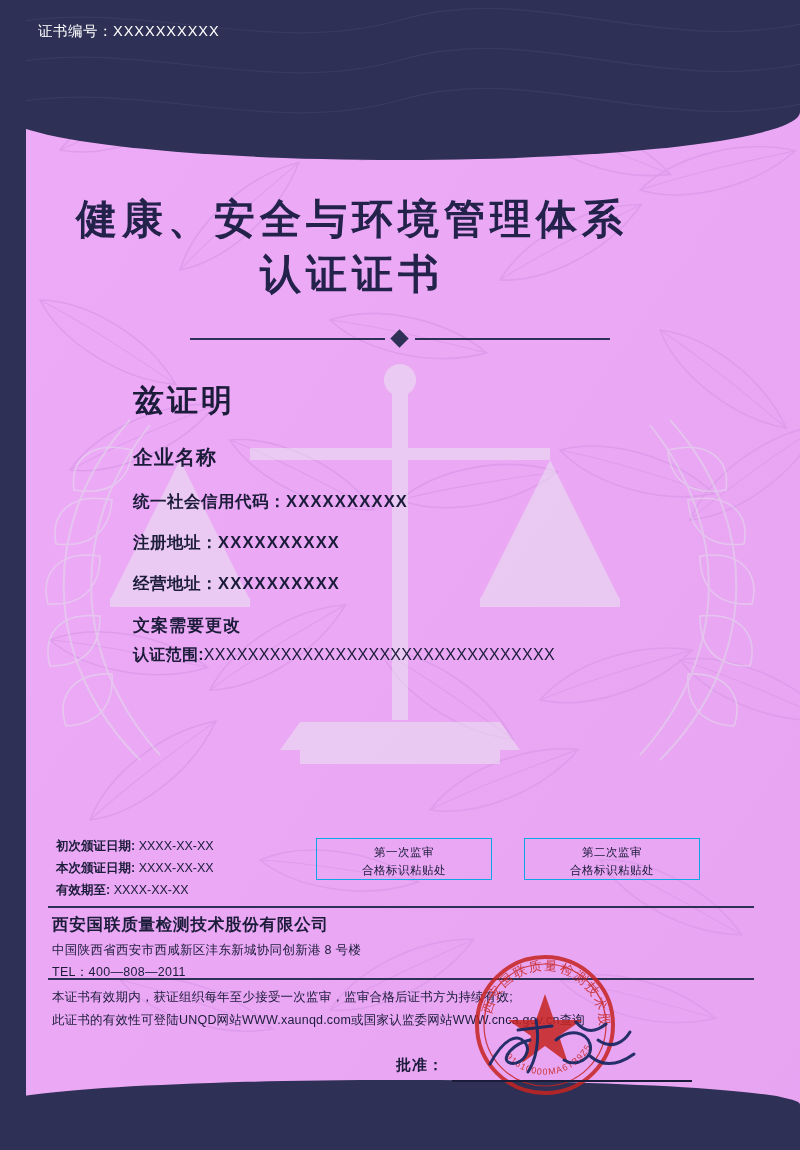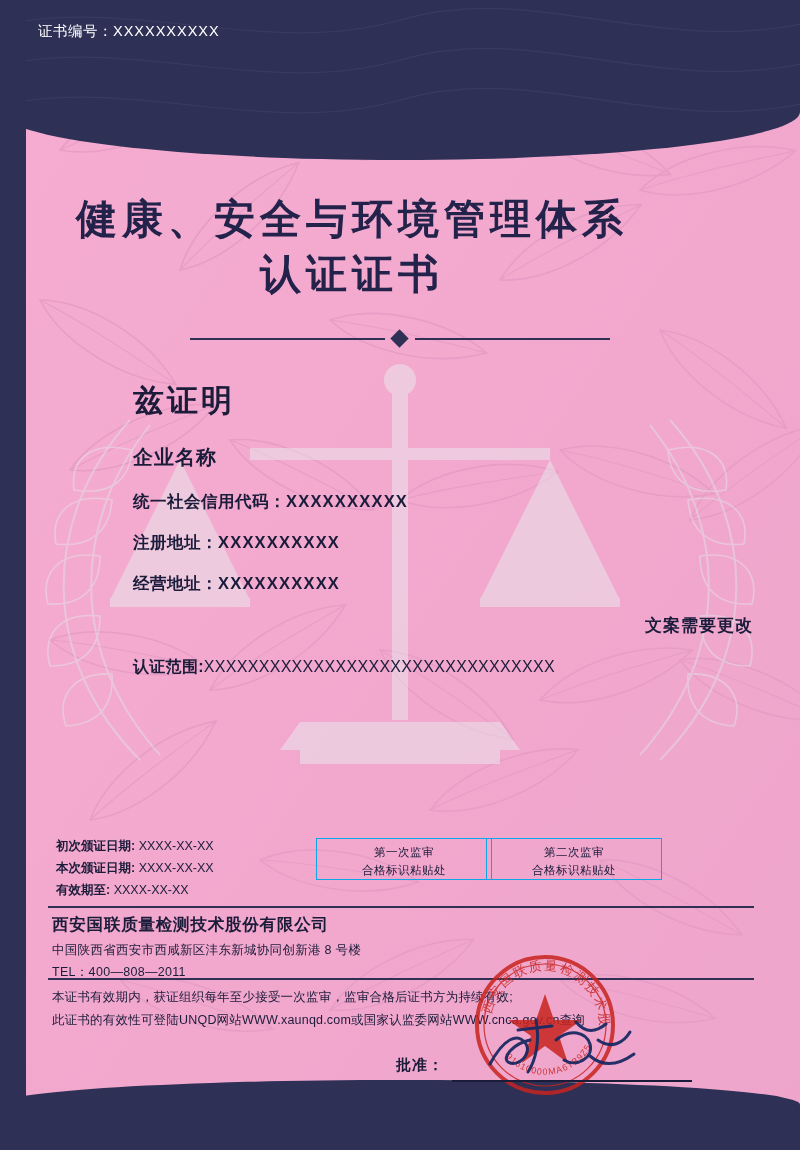--- a/index.html
+++ b/index.html
@@ -9,21 +9,21 @@
   }
   body {
     font-family: "Liberation Sans", "DejaVu Sans", sans-serif;
   }
 
   #cert {
     position: relative;
     width: 800px;
     height: 1150px;
     overflow: hidden;
-    background: #ec4899;
+    background: #d946ef;
   }
 
   
   .header-band {
     position: absolute;
     left: 0; top: 0;
     width: 800px;
     height: 160px;
     background: #2f3056;
     border-bottom-left-radius: 100% 60%;
@@ -174,22 +174,21 @@
     letter-spacing: .5px;
     white-space: nowrap;
   }
   .field-row .lbl { font-weight: bold; }
   .field-row .val { font-weight: bold; letter-spacing: 1.2px; }
   .note-row {
     font-size: 17px;
     font-weight: bold;
     color: #1b1b3a;
     letter-spacing: 1px;
-    margin-bottom: 20px;
-    text-align: right;
+    margin-bottom: 8px;
   }
   .scope-row {
     font-size: 16px;
     color: #1b1b3a;
     letter-spacing: .3px;
     margin-bottom: 8px;
   }
   .scope-row .lbl { font-weight: bold; }
 
   
@@ -211,21 +210,21 @@
     height: 42px;
     border: 1px solid #0ea5e9;
     text-align: center;
     font-size: 11.5px;
     color: #1b1b3a;
     line-height: 1.55;
     padding-top: 5px;
     letter-spacing: .5px;
   }
   .sticker.one { left: 316px; }
-  .sticker.two { left: 486px; }
+  .sticker.two { left: 524px; }
 
   
   .rule {
     position: absolute;
     left: 48px;
     width: 706px;
     height: 1.5px;
     background: #2f3056;
   }
   .rule.r1 { top: 906px; }

